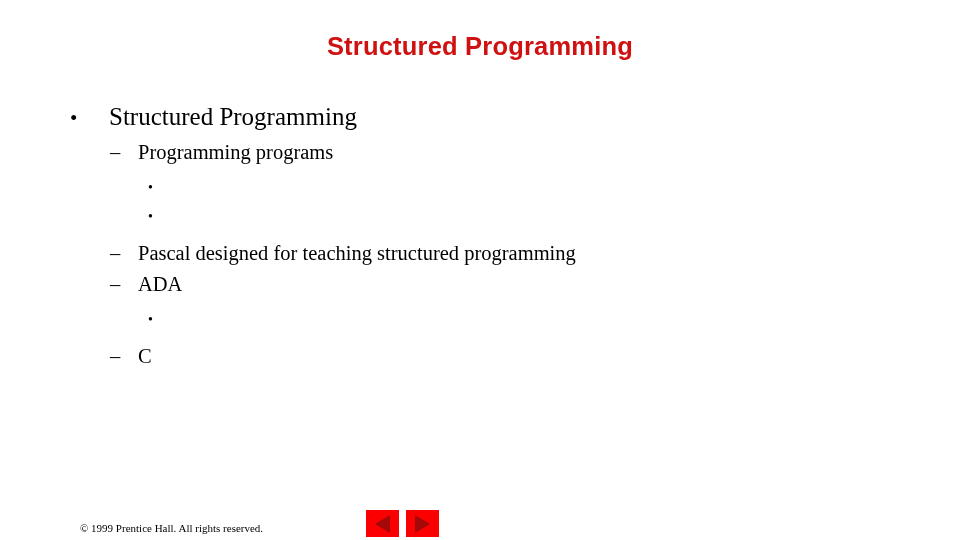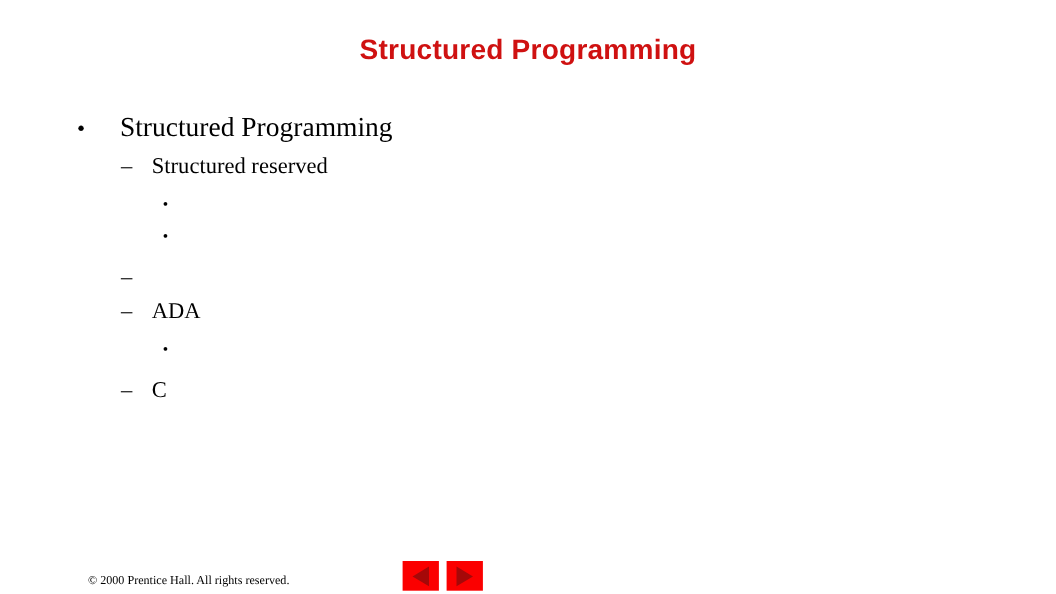--- a/index.html
+++ b/index.html
@@ -142,52 +142,53 @@
 
 <div id="slide-body">
 
   <div class="bullet-row lvl1">
     <span class="bullet-mark">•</span>
     <span class="bullet-text">Structured Programming</span>
   </div>
 
   <div class="bullet-row lvl2">
     <span class="bullet-mark">–</span>
-    <span class="bullet-text">Structured reserved</span>
+    <span class="bullet-text">Programming programs</span>
   </div>
 
   <div class="bullet-row lvl3 sp-above-lvl3">
     <span class="bullet-mark">•</span>
   </div>
 
   <div class="bullet-row lvl3">
     <span class="bullet-mark">•</span>
   </div>
 
   <div class="bullet-row lvl2 sp-above-lvl2">
     <span class="bullet-mark">–</span>
+    <span class="bullet-text">Pascal designed for teaching structured programming</span>
   </div>
 
   <div class="bullet-row lvl2">
     <span class="bullet-mark">–</span>
     <span class="bullet-text">ADA</span>
   </div>
 
   <div class="bullet-row lvl3 sp-above-lvl3">
     <span class="bullet-mark">•</span>
   </div>
 
   <div class="bullet-row lvl2 sp-above-lvl2">
     <span class="bullet-mark">–</span>
     <span class="bullet-text">C</span>
   </div>
 
 </div>
 
-<div id="footer-copyright">© 2000 Prentice Hall.  All rights reserved.</div>
+<div id="footer-copyright">© 1999 Prentice Hall.  All rights reserved.</div>
 
 <div id="nav-buttons">
   <button class="nav-btn">
     <span class="tri tri-left"></span>
   </button>
   <button class="nav-btn">
     <span class="tri tri-right"></span>
   </button>
 </div>
 

